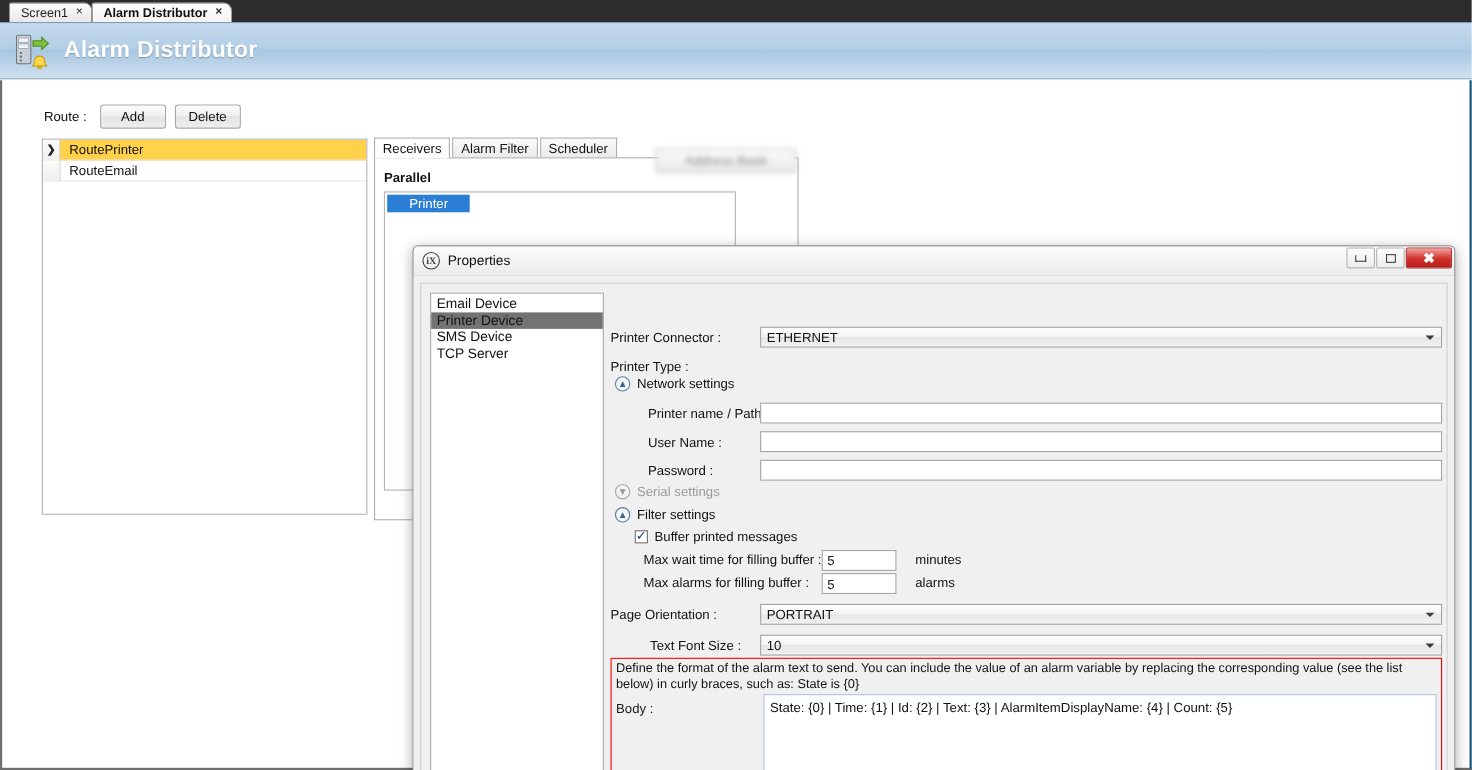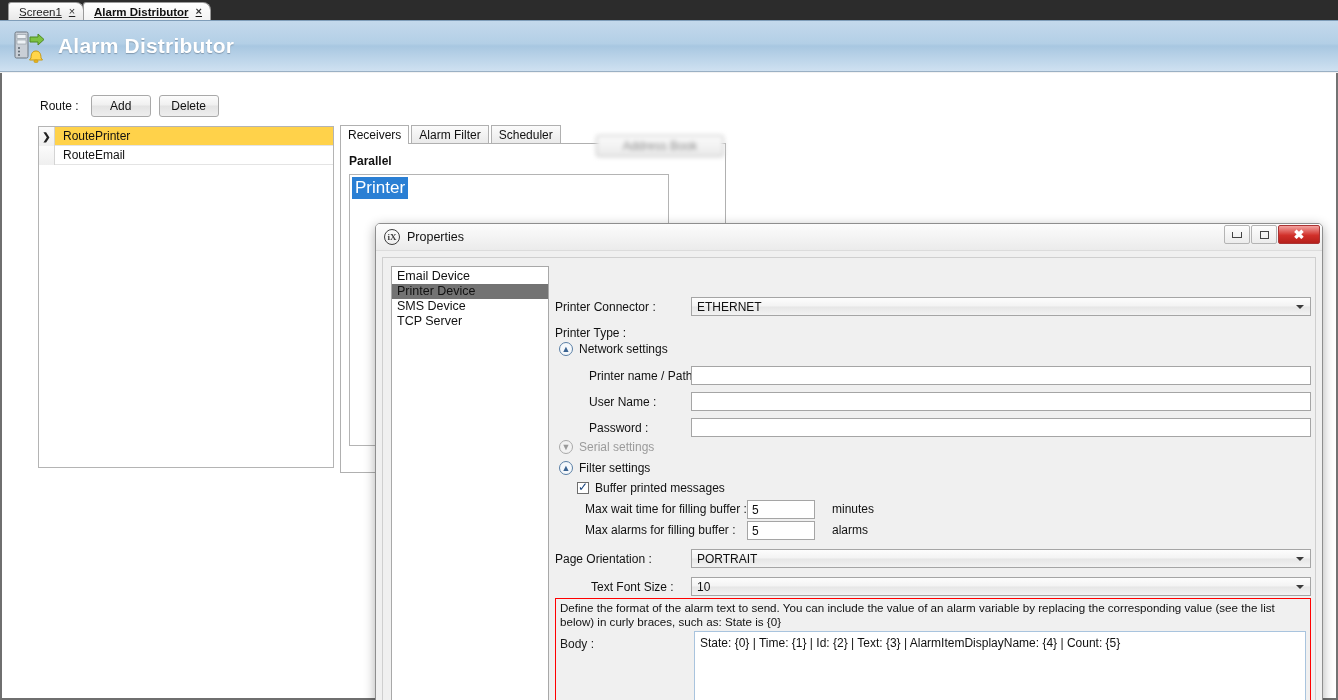--- a/index.html
+++ b/index.html
@@ -33,21 +33,20 @@
     padding: 0 8px 0 10px;
     font-size: 11.5px;
     color: #111;
     background: linear-gradient(to bottom, #ffffff 0%, #f3f3f3 100%);
     border: 1px solid #9a9a9a;
     border-bottom: none;
     border-radius: 3px 8px 0 0;
     transform: skewX(0deg);
     white-space: nowrap;
     cursor: pointer;
-    text-decoration: underline;
   }
   .doc-tab.inactive {
     background: linear-gradient(to bottom, #fdfdfd 0%, #e8e8e8 100%);
     color: #222;
   }
   .doc-tab.active { font-weight: bold; z-index: 4; }
   .tab-close {
     margin-left: 7px; font-size: 11px; color: #333;
     cursor: pointer; line-height: 1;
   }
@@ -68,21 +67,21 @@
     letter-spacing: .2px;
   }
   .banner-icon { margin-left: 12px; width: 36px; height: 36px; position: relative; }
 
   
   #content {
     position: absolute; left: 0; top: 73px;
     width: 1338px; height: 627px;
     background: #ffffff;
     border-left: 2px solid #6f6f6f;
-    border-right: 2px solid #737373;
+    border-right: 2px solid #0c4a6e;
     border-bottom: 2px solid #6f6f6f;
   }
 
   
   #route-row {
     position: absolute; left: 38px; top: 22px;
     display: flex; align-items: center; gap: 8px;
   }
   #route-label { font-size: 12px; color: #111; margin-right: 4px; }
   .btn {
@@ -166,22 +165,22 @@
   #parallel-label {
     position: absolute; left: 8px; top: 10px;
     font-size: 12px; color: #111; font-weight: bold;
   }
   #recv-list {
     position: absolute; left: 8px; top: 30px;
     width: 320px; height: 272px;
     border: 1px solid #b4b4b4; background: #fff;
   }
   #recv-list .row-sel {
-    background: #2a7fd4; color: #fff; font-size: 17px;
-    padding: 1px 3px; display: inline-block; margin: 2px;
+    background: #2a7fd4; color: #fff; font-size: 12px;
+    padding: 1px 20px; display: inline-block; margin: 2px;
   }
   #addressbook-btn {
     position: absolute; left: 255px; top: -9px;
     width: 128px; height: 22px;
     background: linear-gradient(to bottom,#fbfbfb,#eaeaea);
     border: 1px solid #b5b5b5; border-radius: 3px;
     color: #8d8d8d; font-size: 12px; line-height: 20px;
     text-align: center;
     filter: blur(2.2px);
     cursor: pointer;

